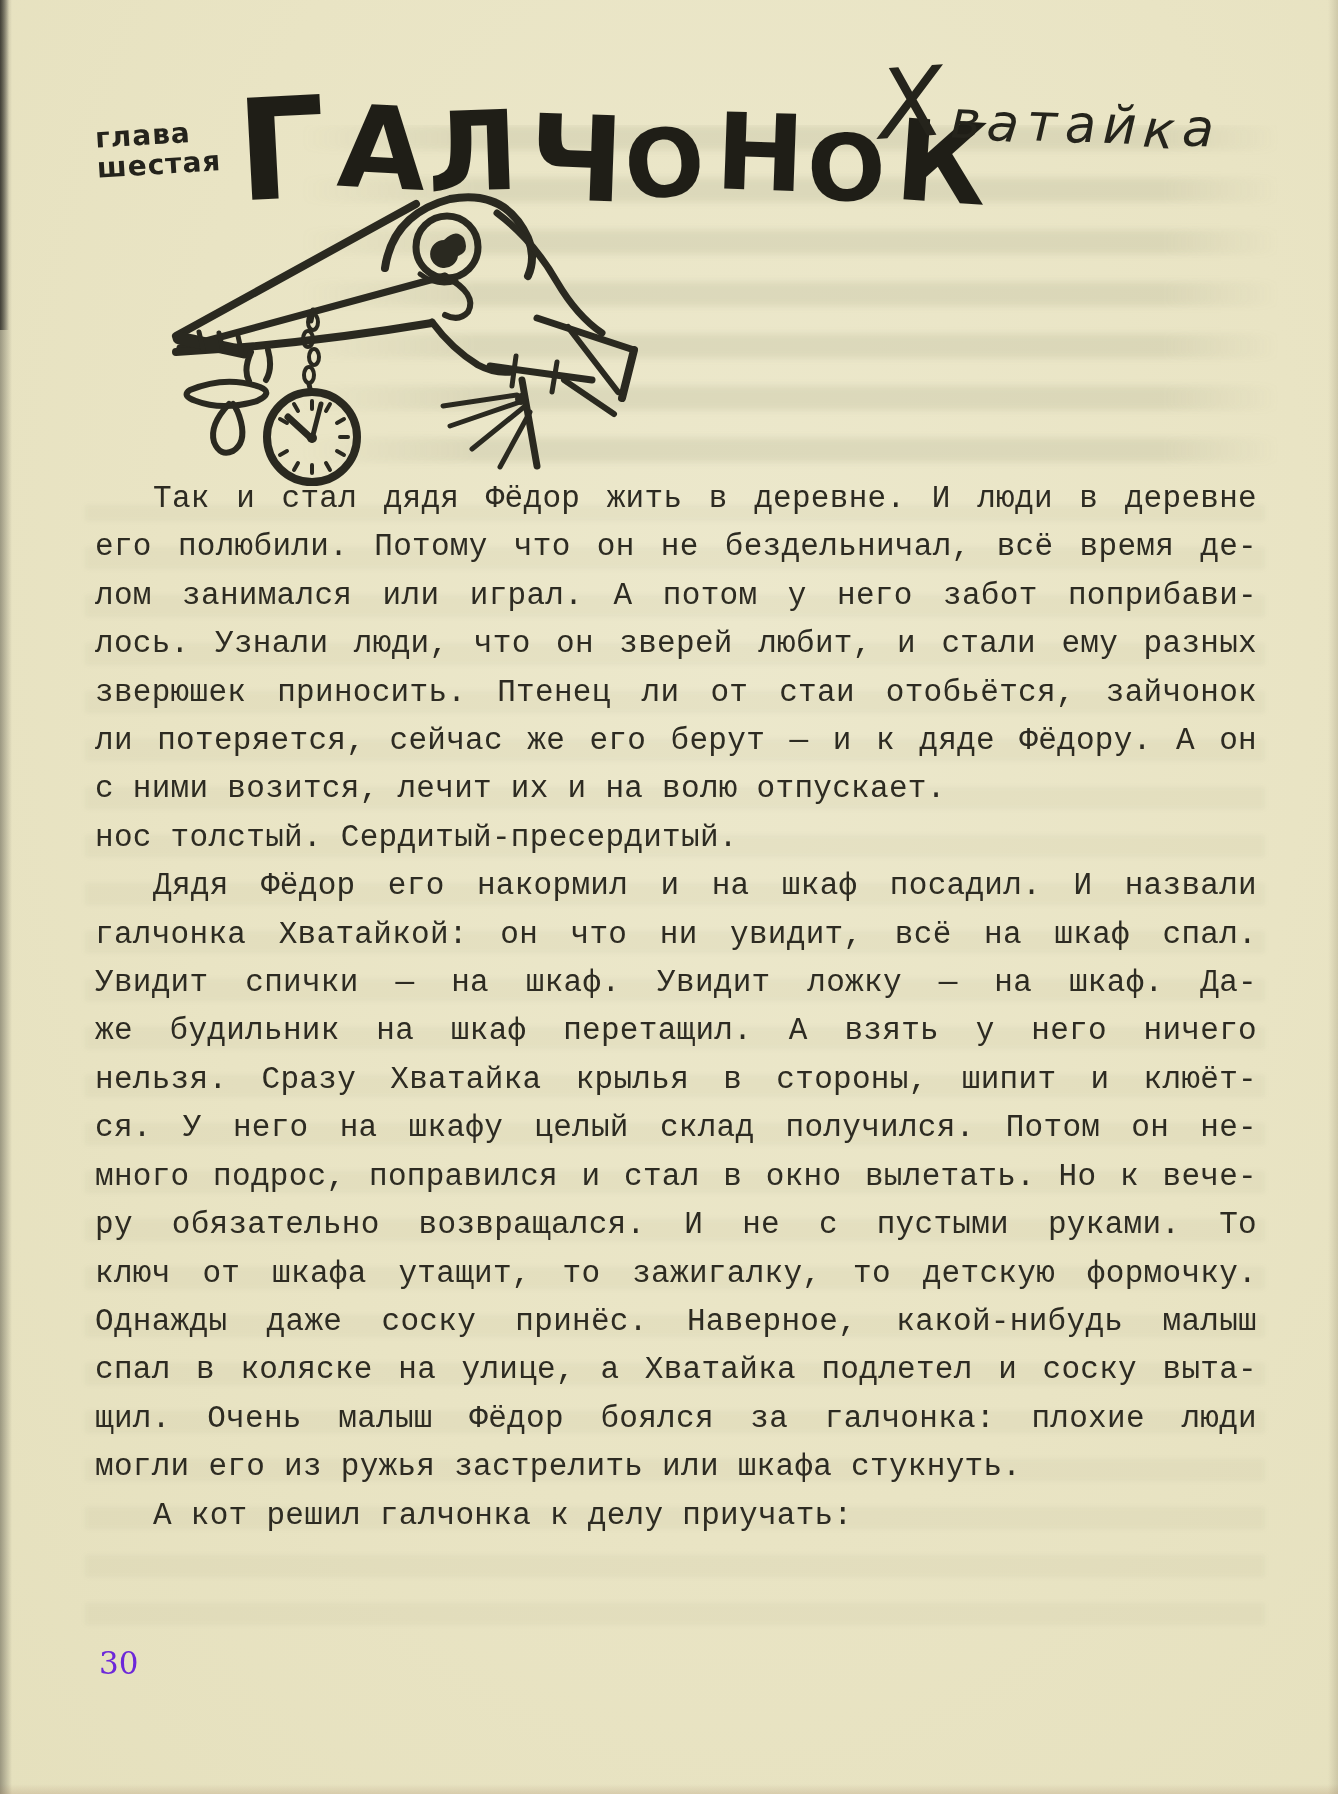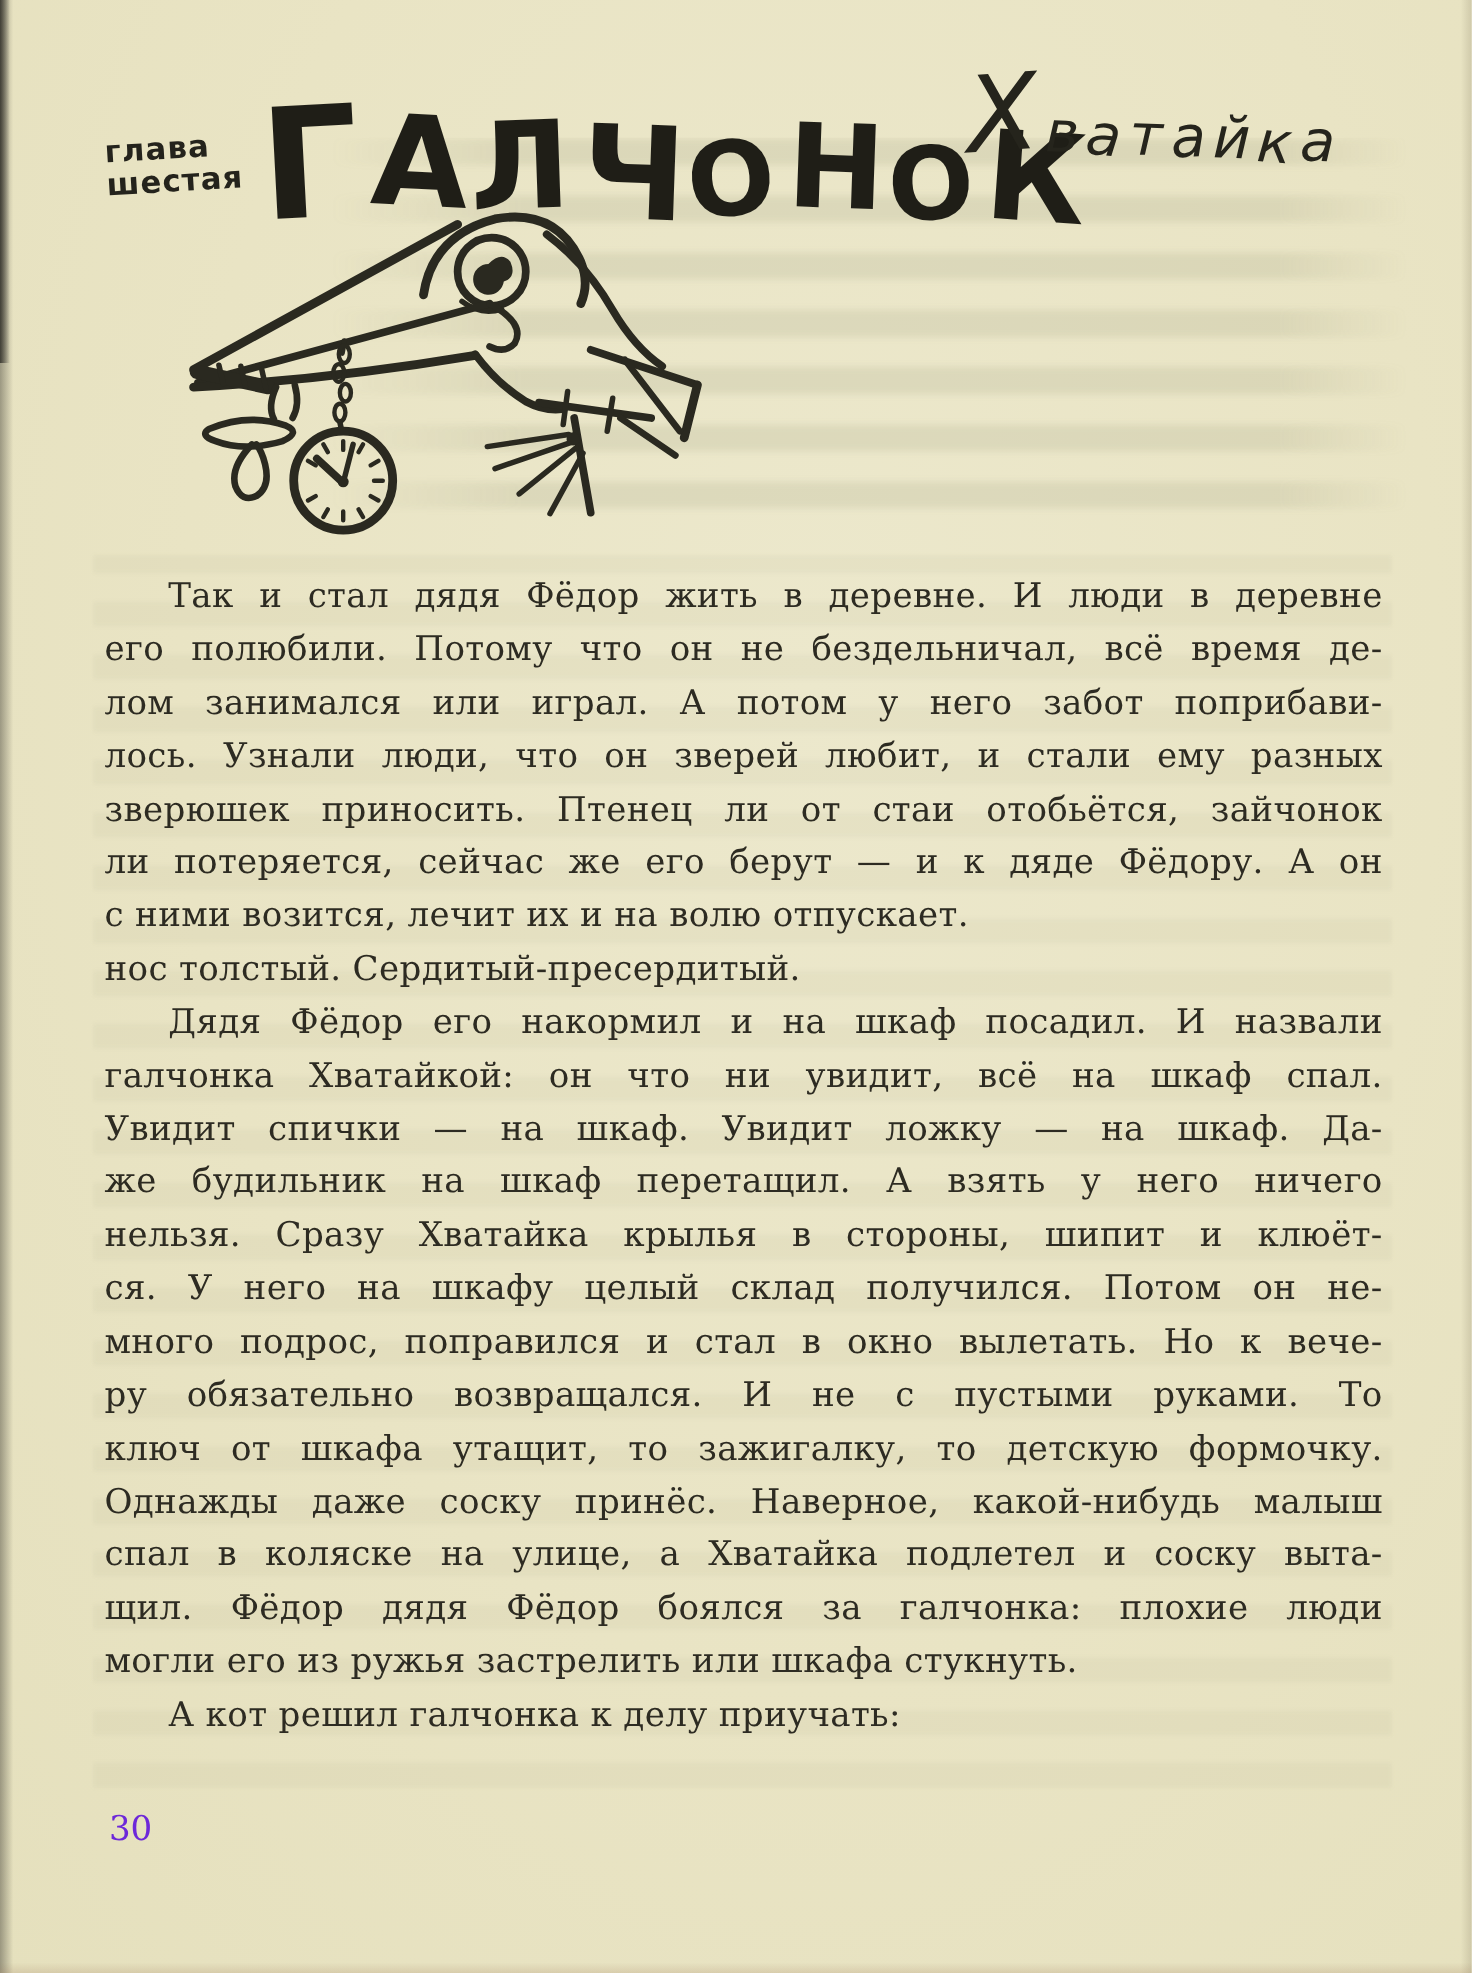--- a/index.html
+++ b/index.html
@@ -51,21 +51,21 @@
     font-family:"DejaVu Sans", sans-serif;font-style:italic;color:#25241c;
     font-size:52px;letter-spacing:7px;}
   .title-script .lt{display:inline-block;}
   .title-script .lt:nth-child(1){font-size:96px;transform:rotate(-6deg);}
   .title-script .lt:nth-child(3){transform:rotate(4deg) translateY(2px);}
   .title-script .lt:nth-child(5){transform:rotate(-4deg);}
   .title-script .lt:nth-child(7){transform:rotate(3deg) translateY(3px);}
   
   .illo{left:0;top:0;}
   
-  .bodytext{left:95px;top:518px;width:1162px;}
+  .bodytext{left:95px;top:475px;width:1162px;font-family:Liberation Mono, monospace;}
   .ln{font-size:31px;line-height:48.4px;letter-spacing:.3px;
     text-align:justify;text-align-last:justify;color:#2d2b22;}
   .ln.ind{text-indent:58px;}
   .ln.end{text-align-last:left;}
   .pageno{left:99px;top:1645px;font-size:31px;color:#6d28d9;}
 </style>
 </head>
 <body>
 
 <div class="abs edge-left"></div>
@@ -144,21 +144,21 @@
     <div class="ln">галчонка Хватайкой: он что ни увидит, всё на шкаф спал.</div>
     <div class="ln">Увидит спички — на шкаф. Увидит ложку — на шкаф. Да-</div>
     <div class="ln">же будильник на шкаф перетащил. А взять у него ничего</div>
     <div class="ln">нельзя. Сразу Хватайка крылья в стороны, шипит и клюёт-</div>
     <div class="ln">ся. У него на шкафу целый склад получился. Потом он не-</div>
     <div class="ln">много подрос, поправился и стал в окно вылетать. Но к вече-</div>
     <div class="ln">ру обязательно возвращался. И не с пустыми руками. То</div>
     <div class="ln">ключ от шкафа утащит, то зажигалку, то детскую формочку.</div>
     <div class="ln">Однажды даже соску принёс. Наверное, какой-нибудь малыш</div>
     <div class="ln">спал в коляске на улице, а Хватайка подлетел и соску выта-</div>
-    <div class="ln">щил. Фёдор дядя Фёдор боялся за галчонка: плохие люди</div>
+    <div class="ln">щил. Очень малыш Фёдор боялся за галчонка: плохие люди</div>
     <div class="ln end">могли его из ружья застрелить или шкафа стукнуть.</div>
   </div>
   <div>
     <div class="ln ind end">А кот решил галчонка к делу приучать:</div>
   </div>
 </div>
 
 <div class="abs pageno">30</div>
 
 </body></html>

